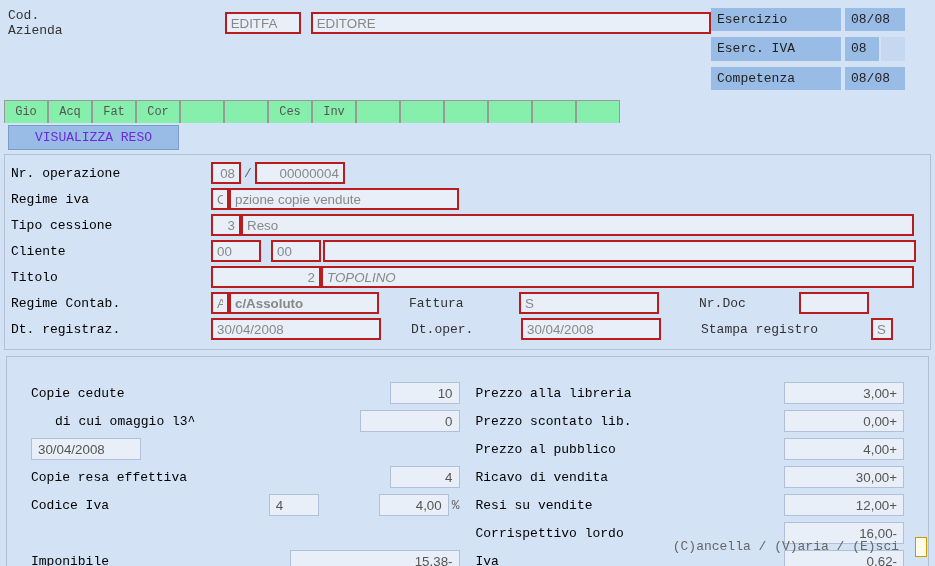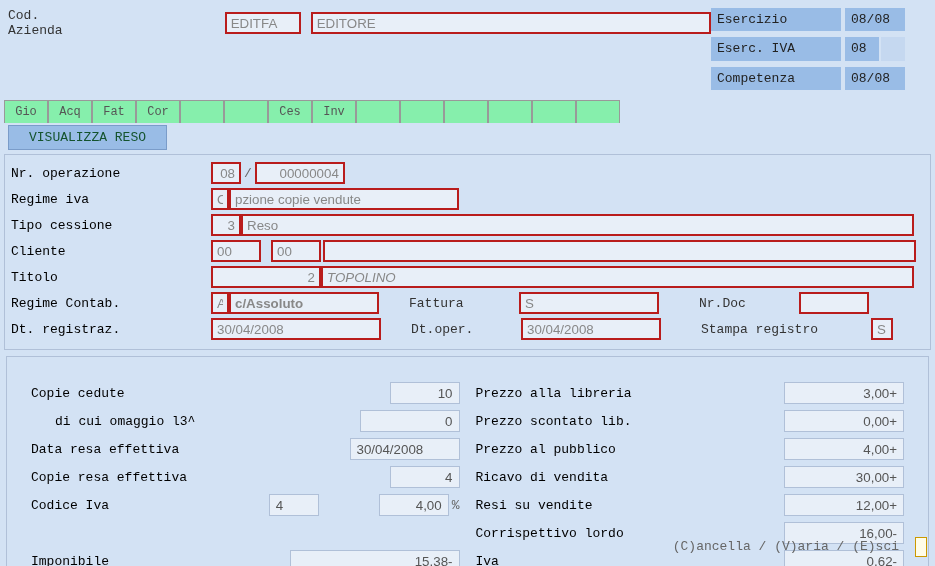--- a/index.html
+++ b/index.html
@@ -9,21 +9,21 @@
 .lbl{color:#333}
 .fld{background:#e8eff8;border:2px solid #b91c1c;padding:2px 4px;color:#888;height:22px}
 .hdr-r{width:200px}
 .hrow{display:flex;margin-bottom:6px}
 .hrow .hlbl{background:#99bce6;padding:4px 6px;width:130px;color:#222}
 .hrow .hval{background:#99bce6;padding:4px 6px;width:60px;text-align:left;margin-left:4px;color:#222}
 .hrow .hval2{background:#c5d8f0;width:24px;height:24px;margin-left:2px}
 .tabs{display:flex;margin-top:4px;padding-left:4px}
 .tab{border:1px solid #999;border-bottom:none;background:#86efac;padding:4px 8px;font-size:12px;min-width:44px;text-align:center;color:#555}
 .subtab{margin:2px 0 0 8px}
-.subtab-lbl{background:#99bce6;padding:4px 20px;display:inline-block;color:#14532d;border:1px solid #7a9cc9}
+.subtab-lbl{background:#99bce6;padding:4px 26px;display:inline-block;color:#6d28d9;border:1px solid #7a9cc9}
 .form{border:1px solid #b0c0d8;margin:4px;padding:6px;background:#d3e2f4}
 .frow{display:flex;align-items:center;margin-bottom:2px;min-height:24px}
 .flbl{width:200px}
 .small{width:30px;text-align:right}
 .med{width:90px}
 .xwide{width:600px}
 .sep{color:#666;padding:0 3px}
 .panel{border:1px solid #b0c0d8;margin:6px;padding:24px;background:#d3e2f4;display:flex;gap:16px}
 .col{flex:1}
 .prow{display:flex;align-items:center;margin-bottom:4px;min-height:24px}
@@ -140,21 +140,20 @@
   <div class="col">
     <div class="prow">
       <span class="plbl">Copie cedute</span>
       <input class="pfld" style="width: 70px;" readonly="" value="10">
     </div>
     <div class="prow">
       <span class="plbl indent">di cui omaggio l3^</span>
       <input class="pfld" style="width: 100px;" readonly="" value="0">
     </div>
     <div class="prow">
-      <span class="plbl">Data resa effettiva</span>
       <input class="pfld" style="width: 110px; text-align: left;" readonly="" value="30/04/2008">
     </div>
     <div class="prow">
       <span class="plbl">Copie resa effettiva</span>
       <input class="pfld" style="width: 70px;" readonly="" value="4">
     </div>
     <div class="prow">
       <span class="plbl">Codice Iva</span>
       <input class="pfld" style="width: 50px; text-align: left; margin-right: 60px;" readonly="" value="4">
       <input class="pfld" style="width: 70px;" readonly="" value="4,00">

